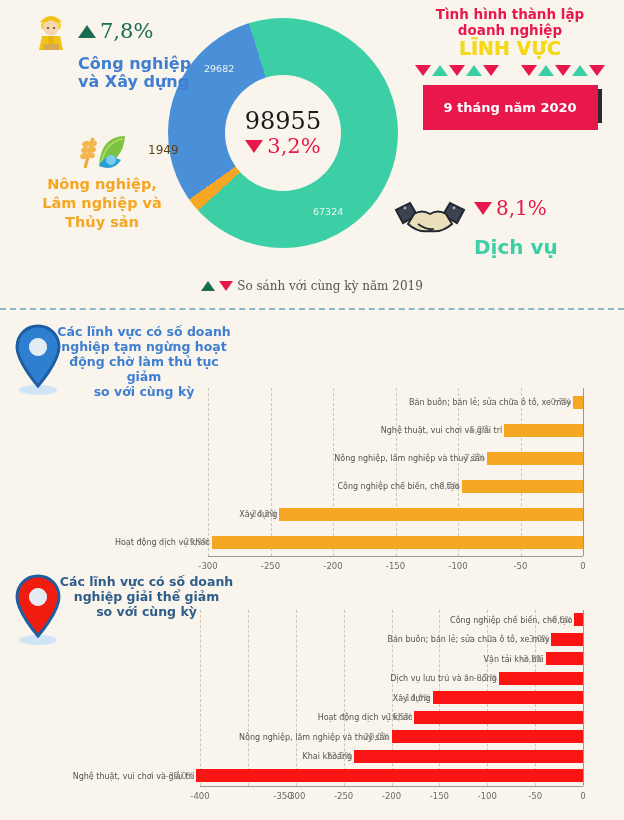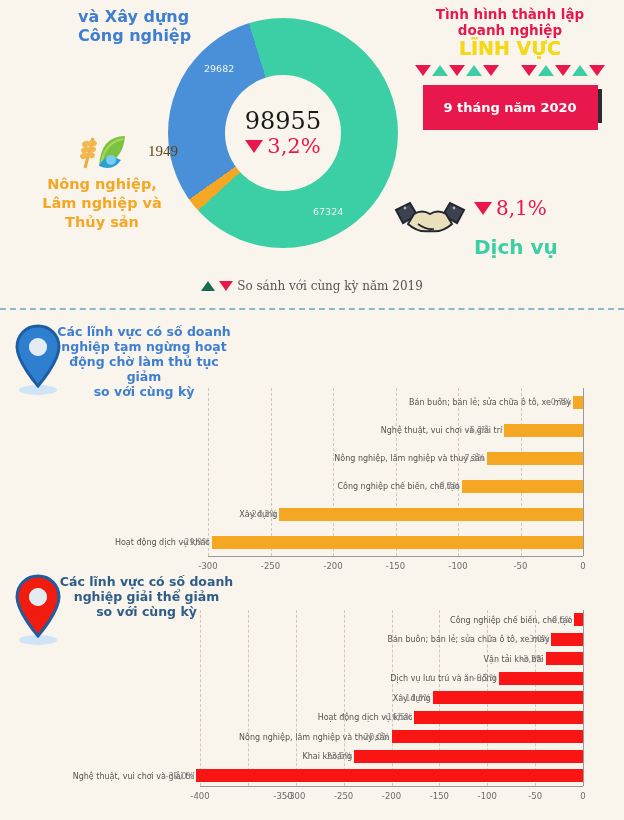--- a/index.html
+++ b/index.html
@@ -41,21 +41,21 @@
   .hole-num{font-family:"DejaVu Serif",serif;font-size:24px;color:#1a1a1a;line-height:26px;}
   .hole-pct{display:flex;align-items:center;gap:4px;font-family:"DejaVu Serif",serif;
             font-size:21px;color:#e8184c;line-height:24px;}
   .arrow-dn{width:0;height:0;border-left:9px solid transparent;border-right:9px solid transparent;
             border-top:13px solid #e8184c;}
   .arrow-up{width:0;height:0;border-left:9px solid transparent;border-right:9px solid transparent;
             border-bottom:13px solid #1a6b52;}
   .slice-lbl{position:absolute;font-size:9.5px;color:#edf4ef;}
   .lbl-blue{left:36px;top:45px;}
   .lbl-green{left:145px;top:188px;}
-  .lbl-orange{position:absolute;left:145px;top:140px;font-size:15px;color:#5a4418;font-family:Liberation Serif, serif;}
+  .lbl-orange{position:absolute;left:145px;top:140px;font-size:12px;color:#5a4418;}
 
   
   .cat-ind{position:absolute;left:30px;top:8px;width:170px;}
   .ind-row{display:flex;align-items:center;gap:6px;}
   .ind-pct{font-family:"DejaVu Serif",serif;font-size:21px;color:#1a6b52;display:flex;align-items:center;gap:4px;}
   .ind-name{color:#3f7fd1;font-weight:bold;font-size:16px;line-height:18px;margin-top:1px;margin-left:48px;}
 
   .cat-agri{position:absolute;left:12px;top:128px;width:180px;text-align:center;}
   .agri-name{color:#f5a623;font-weight:bold;font-size:14.5px;line-height:17px;margin-top:2px;}
   .agri-pct{font-family:"DejaVu Serif",serif;font-size:21px;color:#1a6b52;display:flex;
@@ -132,22 +132,38 @@
         <div class="hole-num">98955</div>
         <div class="hole-pct">
           <span class="arrow-dn"></span>
           <span>3,2%</span>
         </div>
       </div>
     </div>
     <div class="lbl-orange" style="left:148px;top:143px;">1949</div>
 
     <div class="cat-ind">
+      <div class="ind-row">
+        <svg width="42" height="46" viewBox="0 0 42 46" class="pin-svg">
+          <rect x="11" y="13" width="20" height="9" rx="4" fill="#f7d34a"></rect>
+          <path d="M10 14 q11 -12 22 0 z" fill="#f2c218"></path>
+          <circle cx="21" cy="20" r="7.5" fill="#f6d6b0"></circle>
+          <circle cx="18" cy="20" r="1" fill="#4a3a1e"></circle>
+            <circle cx="24" cy="20" r="1" fill="#4a3a1e"></circle>
+          <path d="M12 28 h18 l3 14 h-24 z" fill="#f2c218"></path>
+          <rect x="18" y="28" width="6" height="12" fill="#e8b514"></rect>
+          <rect x="13" y="36" width="16" height="6" fill="#d9a84f"></rect>
+        </svg>
+        <div class="ind-pct">
+          <span class="arrow-up"></span>
+          <span>7,8%</span>
+        </div>
+      </div>
+      <div class="ind-name">Công nghiệp</div>
       <div class="ind-name" style="margin-top:0">và Xây dựng</div>
-      <div class="ind-name">Công nghiệp</div>
     </div>
 
     <div class="cat-agri">
       <svg width="62" height="46" viewBox="0 0 62 46" style="display:block;margin:0 auto">
         <path d="M14 40 L22 10" stroke="#f0a93a" stroke-width="3" fill="none"></path>
         <g fill="#f3b74f">
           <ellipse cx="15" cy="16" rx="4" ry="3" transform="rotate(-20 15 16)"></ellipse>
           <ellipse cx="22" cy="15" rx="4" ry="3" transform="rotate(20 22 15)"></ellipse>
           <ellipse cx="14" cy="22" rx="4" ry="3" transform="rotate(-20 14 22)"></ellipse>
           <ellipse cx="21" cy="21" rx="4" ry="3" transform="rotate(20 21 21)"></ellipse>

